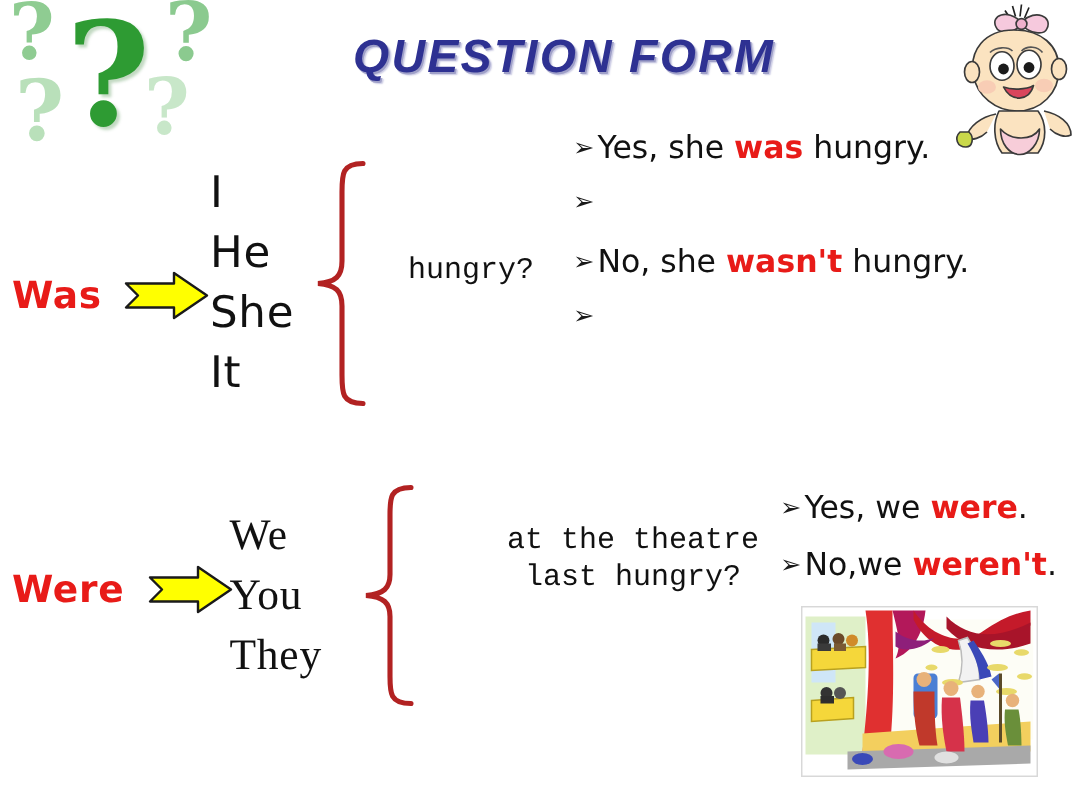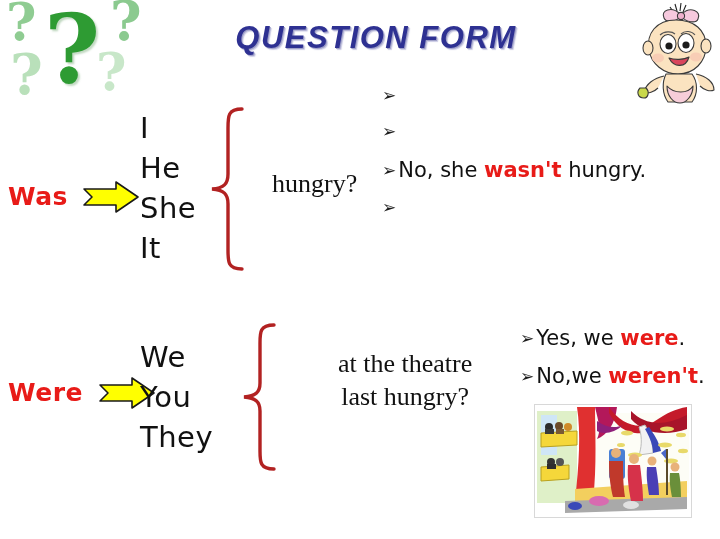--- a/index.html
+++ b/index.html
@@ -70,30 +70,30 @@
   .pronouns {
     position: absolute;
     font-family: "DejaVu Sans", sans-serif;
     font-size: 29px;
     color: #111111;
     line-height: 1.38;
     letter-spacing: .5px;
   }
   .pronouns div { white-space: nowrap; }
   .pronouns-1 { left: 140px; top: 108px; }
-  .pronouns-2 { left: 140px; top: 337px; }
+  .pronouns-2 { left: 153px; top: 337px; font-family: Liberation Serif, serif; }
 
   .brace { position: absolute; }
   .brace-1 { left: 206px; top: 106px; }
   .brace-2 { left: 238px; top: 322px; }
 
   .phrase {
     position: absolute;
-    font-family: Liberation Serif, serif;
-    font-size: 26px;
+    font-family: Liberation Mono, monospace;
+    font-size: 20px;
     color: #111111;
     line-height: 1.25;
     white-space: nowrap;
   }
   .phrase-1 { left: 272px; top: 168px; }
   .phrase-2 { left: 290px; top: 348px; text-align: center; margin-left: 48px; }
 
   
   .answers { position: absolute; }
   .answers-1 { left: 382px; top: 86px; }
@@ -212,20 +212,21 @@
     </svg>
   </div>
 
   <div class="phrase phrase-1">
     <div>hungry?</div>
   </div>
 
   <div class="answers answers-1">
     <div class="ans-line">
       <span class="bullet">➢</span>
+      <span class="ans-text"><span>Yes, she </span><span class="hl">was</span><span> hungry.</span></span>
     </div>
     <div class="ans-line">
       <span class="bullet">➢</span>
     </div>
     <div class="ans-line">
       <span class="bullet">➢</span>
       <span class="ans-text"><span>No, she </span><span class="hl">wasn't</span><span> hungry.</span></span>
     </div>
     <div class="ans-line">
       <span class="bullet">➢</span>

